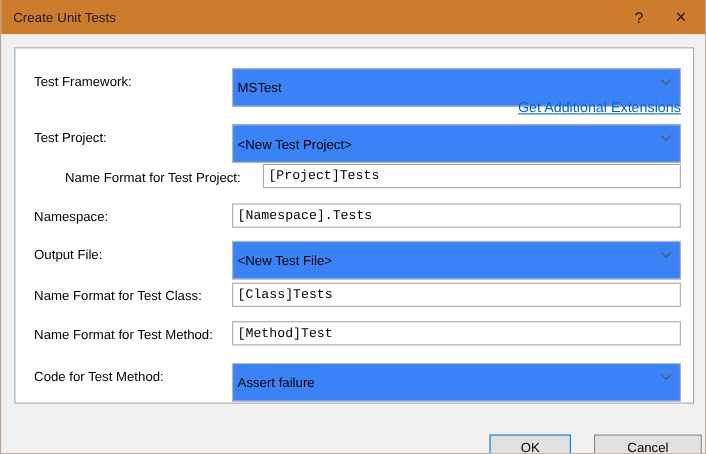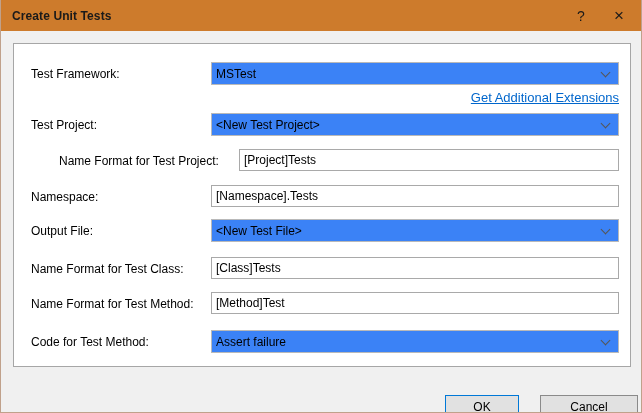--- a/index.html
+++ b/index.html
@@ -24,21 +24,20 @@
     height: 31px;
     background: #CD7B2C;
     display: flex;
     align-items: center;
   }
   .titlebar .title {
     margin-left: 11px;
     color: #1A1A1A;
     font-size: 12px;
     letter-spacing: 0.1px;
-    font-weight: bold;
   }
   .tb-spacer { flex: 1; }
   .tb-btn {
     width: 38px;
     height: 31px;
     display: flex;
     align-items: center;
     justify-content: center;
     color: #1A1A1A;
     cursor: default;
@@ -50,21 +49,21 @@
     position: absolute;
     left: 12px; top: 43px;
     width: 618px; height: 324px;
     background: #FFFFFF;
     border: 1px solid #A6A6A6;
     box-sizing: border-box;
   }
   .row {
     position: absolute;
     left: 17px; right: 11px;
-    height: 23px;
+    height: 35px;
   }
   .row .lbl {
     position: absolute;
     left: 0; top: 5px;
     white-space: nowrap;
   }
   .row .ctl {
     position: absolute;
     left: 180px; right: 0; top: 0; bottom: 0;
   }
@@ -94,21 +93,21 @@
   }
   
   .txt {
     position: absolute;
     left: 0; right: 0; top: 0; bottom: 0;
     width: 100%; height: 100%;
     border: 1px solid #A9A9A9;
     box-sizing: border-box;
     padding: 0 0 0 4px;
     margin: 0;
-    font-family: Liberation Sans, sans-serif;
+    font-family: Liberation Mono, monospace;
     font-size: 12px;
     color: #000;
     background: #FFFFFF;
     outline: none;
   }
   
   .link-row {
     position: absolute;
     right: 11px; top: 46px;
     text-align: right;

